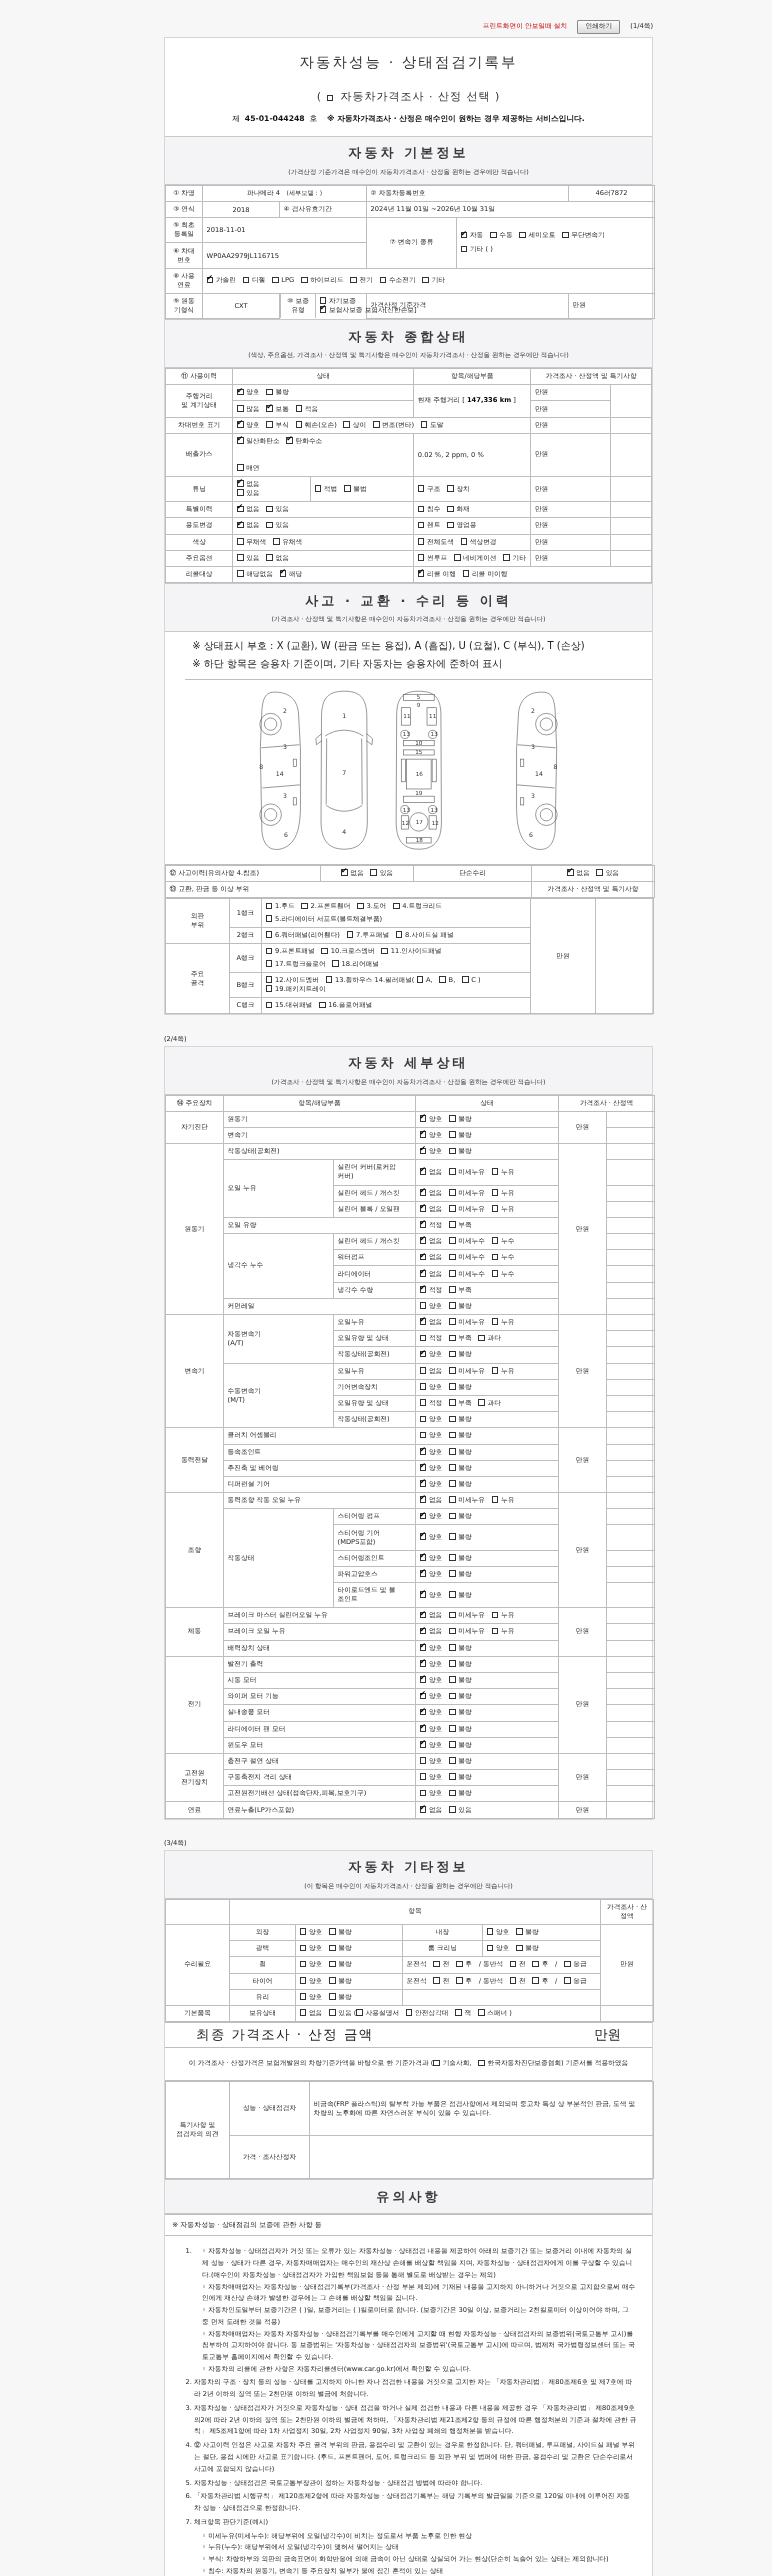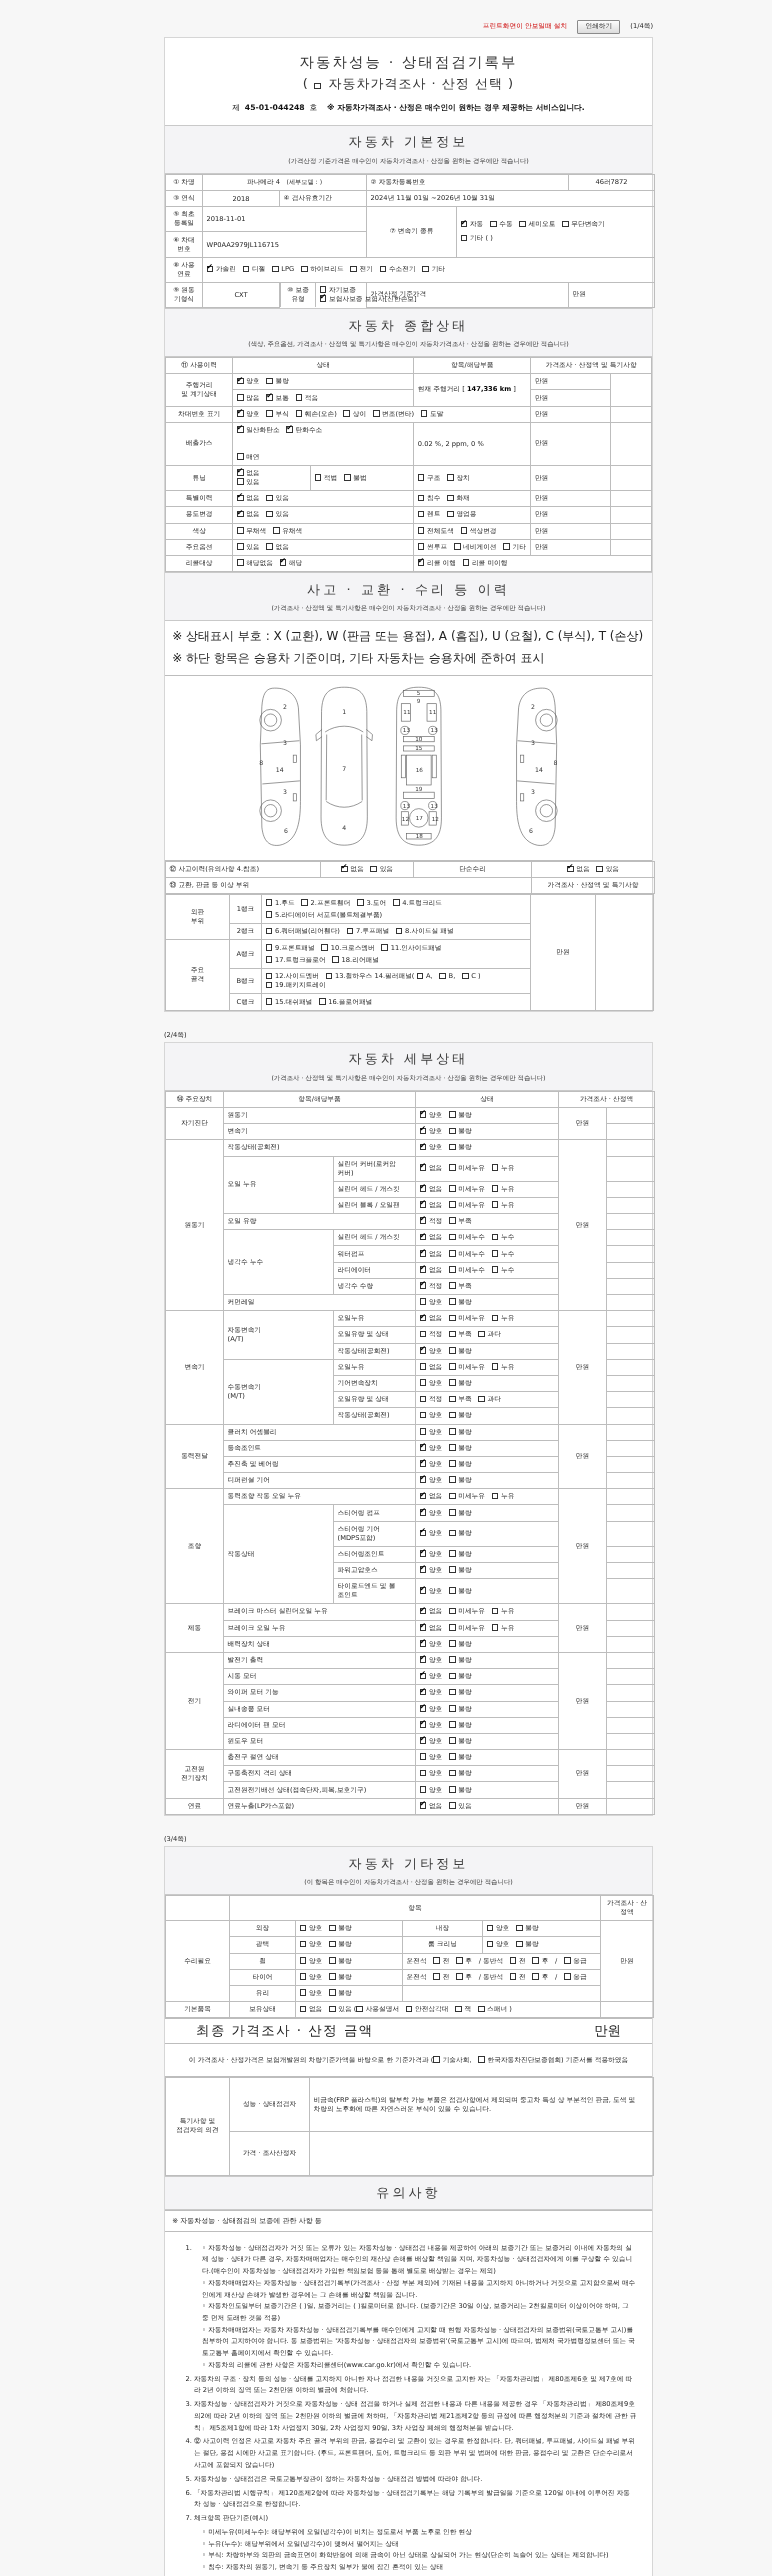--- a/index.html
+++ b/index.html
@@ -5,40 +5,40 @@
   html,body{margin:0;padding:0;background:#f7f7f7;font-family:"DejaVu Sans","Liberation Sans",sans-serif;color:#222;}
   body{width:773px;position:relative;}
   .wrap{width:489px;margin-left:164px;}
   .toolbar{display:flex;justify-content:flex-end;align-items:center;gap:10px;padding:19.6px 0 3.1px 0;font-size:6.7px;}
   .red{color:#c00;}
   .btn{border:0.5px solid #8a8a8a;background:linear-gradient(#fdfdfd,#dcdcdc);padding:1.5px 7.2px;font-size:6.7px;border-radius:1px;color:#222;cursor:pointer;}
   .pgmark{font-size:6.7px;color:#222;padding:2.1px 1px 1.5px 0;}
   .page{background:#fff;border:0.5px solid #d6d6d6;box-sizing:border-box;}
   .titleblock{text-align:center;padding:15.5px 0 11.3px 0;}
   .titleblock .t1{font-size:14.4px;color:#333;letter-spacing:2.1px;}
-  .titleblock .t2{font-size:13px;color:#333;margin-top:3px;letter-spacing:1px;}
+  .titleblock .t2{font-size:11px;color:#333;margin-top:17px;letter-spacing:1px;}
   .titleblock .t3{font-size:7.7px;margin-top:10.3px;color:#111;}
   .titleblock .t3 b{font-size:7.7px;}
   .band{background:#f4f4f6;border-top:0.5px solid #c9c9c9;border-bottom:0.5px solid #c9c9c9;text-align:center;padding:7.7px 0 6.7px 0;}
-  .band .bt{font-size:13px;color:#3a3a3a;letter-spacing:3.1px;}
+  .band .bt{font-size:13px;color:#3a3a3a;letter-spacing:3.1px;font-weight:bold;}
   .band .bs{font-size:6.4px;color:#333;margin-top:5.7px;letter-spacing:0;}
   table.t{border-collapse:collapse;width:100%;table-layout:fixed;}
   table.t td,table.t th{border:0.5px solid #bdbdbd;font-size:6.7px;padding:3.1px 3.6px;vertical-align:middle;color:#222;font-weight:normal;text-align:left;word-break:keep-all;}
   table.t th{text-align:center;}
   .lbl{color:#333;}
   .ctr{text-align:center !important;}
   .val{font-weight:bold;color:#000;}
   .cb{display:inline-block;width:6.7px;height:6.7px;border:1px solid #333;background:#fff;vertical-align:-1px;position:relative;margin-right:2.6px;box-sizing:border-box;}
   .cb.on::after{content:"✔";position:absolute;left:-1px;top:-4.1px;font-size:7.7px;font-weight:bold;color:#000;}
   .ckitem{display:inline-block;margin-right:6.7px;white-space:nowrap;}
   .ckitem:last-child{margin-right:0;}
   .cbl{font-size:6.7px;color:#222;}
   .pre{white-space:pre-line;}
   .unit{text-align:right;padding-right:5.2px !important;}
-  .legend{font-size:12px;padding:5.2px 7.2px;border-bottom:0.5px solid #bdbdbd;line-height:1.8;}
+  .legend{font-size:10px;padding:5.2px 7.2px;border-bottom:0.5px solid #bdbdbd;line-height:1.8;margin-left:20px;}
   .diagwrap{text-align:center;padding:7.2px 0 5.2px 0;border-bottom:0.5px solid #bdbdbd;}
   .noteshead{border:0.5px solid #bdbdbd;border-left:0;border-right:0;font-size:7px;padding:5.2px 7.2px;}
   .notesbody{padding:7.2px 15.5px 12.4px 15.5px;font-size:6.7px;line-height:1.75;}
   ol.nlist{margin:3.1px 0 7.2px 0;padding-left:13.4px;}
   ol.nlist>li{margin-bottom:2.1px;}
   ul.sub{list-style:none;margin:2.1px 0;padding-left:8.2px;}
   ul.sub>li::before{content:"◦ ";}
   .finalband{display:flex;justify-content:space-between;align-items:center;border:0.5px solid #bdbdbd;border-left:0;border-right:0;padding:3px 31px;}
   .finalband .f1{font-size:13.4px;color:#222;letter-spacing:1.5px;}
   .finalband .f2{font-size:13.4px;color:#222;}

